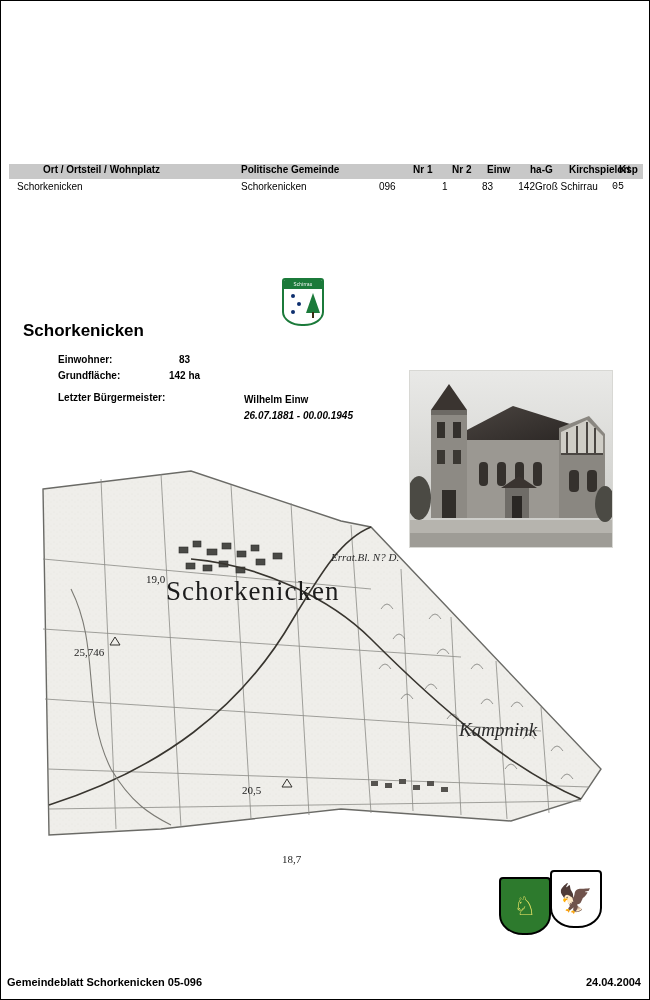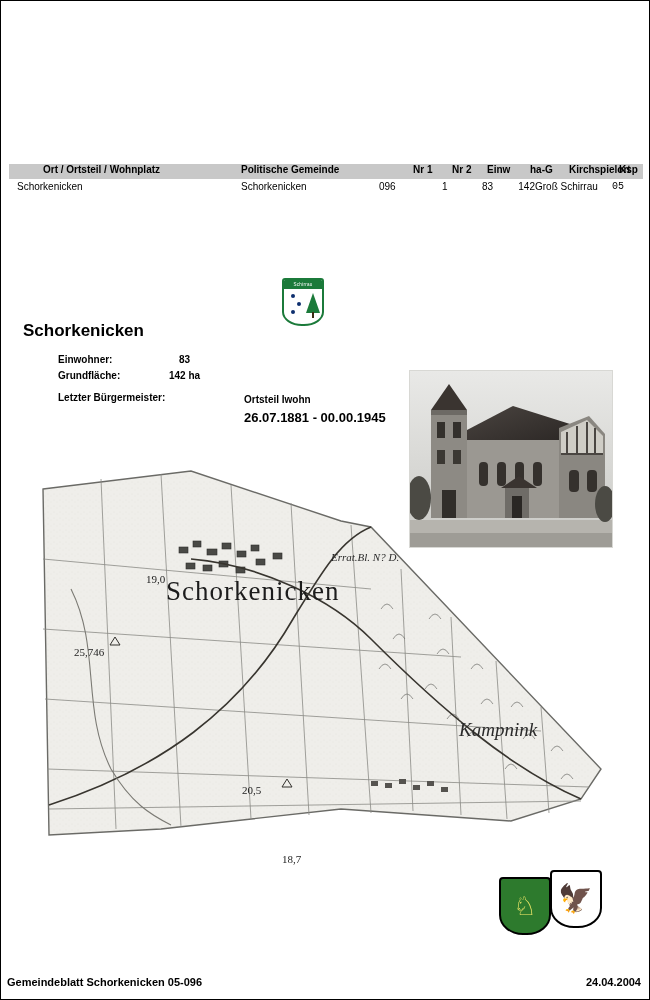--- a/index.html
+++ b/index.html
@@ -153,21 +153,21 @@
     position: absolute;
     font-size: 10px;
     font-weight: bold;
   }
   .lbl-einw    { left: 57px; top: 353px; }
   .val-einw    { left: 178px; top: 353px; }
   .lbl-grund   { left: 57px; top: 369px; }
   .val-grund   { left: 168px; top: 369px; }
   .lbl-buerg   { left: 57px; top: 391px; }
   .val-buerg   { left: 243px; top: 393px; }
-  .val-buerg-d { left: 243px; top: 409px; font-size: 13px; }
+  .val-buerg-d { left: 243px; top: 409px; font-size: 10px; font-style: italic; }
 
   
   .photo {
     position: absolute;
     left: 408px;
     top: 369px;
     width: 204px;
     height: 178px;
     background: #ffffff;
     overflow: hidden;
@@ -319,21 +319,21 @@
     </div>
   </div>
 
   <div class="place-name">Schorkenicken</div>
 
   <div class="kv lbl-einw">Einwohner:</div>
   <div class="kv val-einw">83</div>
   <div class="kv lbl-grund">Grundfläche:</div>
   <div class="kv val-grund">142 ha</div>
   <div class="kv lbl-buerg">Letzter Bürgermeister:</div>
-  <div class="kv val-buerg">Ortsteil Iwohn</div>
+  <div class="kv val-buerg">Wilhelm Einw</div>
   <div class="kv val-buerg-d">26.07.1881 - 00.00.1945</div>
 
   <div class="photo">
     <svg width="204" height="178" viewBox="0 0 204 178" xmlns="http://www.w3.org/2000/svg">
       <defs>
         <linearGradient id="sky" x1="0" y1="0" x2="0" y2="1">
           <stop offset="0%" stop-color="#e9e9e7"></stop>
           <stop offset="100%" stop-color="#c9c9c5"></stop>
         </linearGradient>
         <linearGradient id="roof" x1="0" y1="0" x2="1" y2="1">

